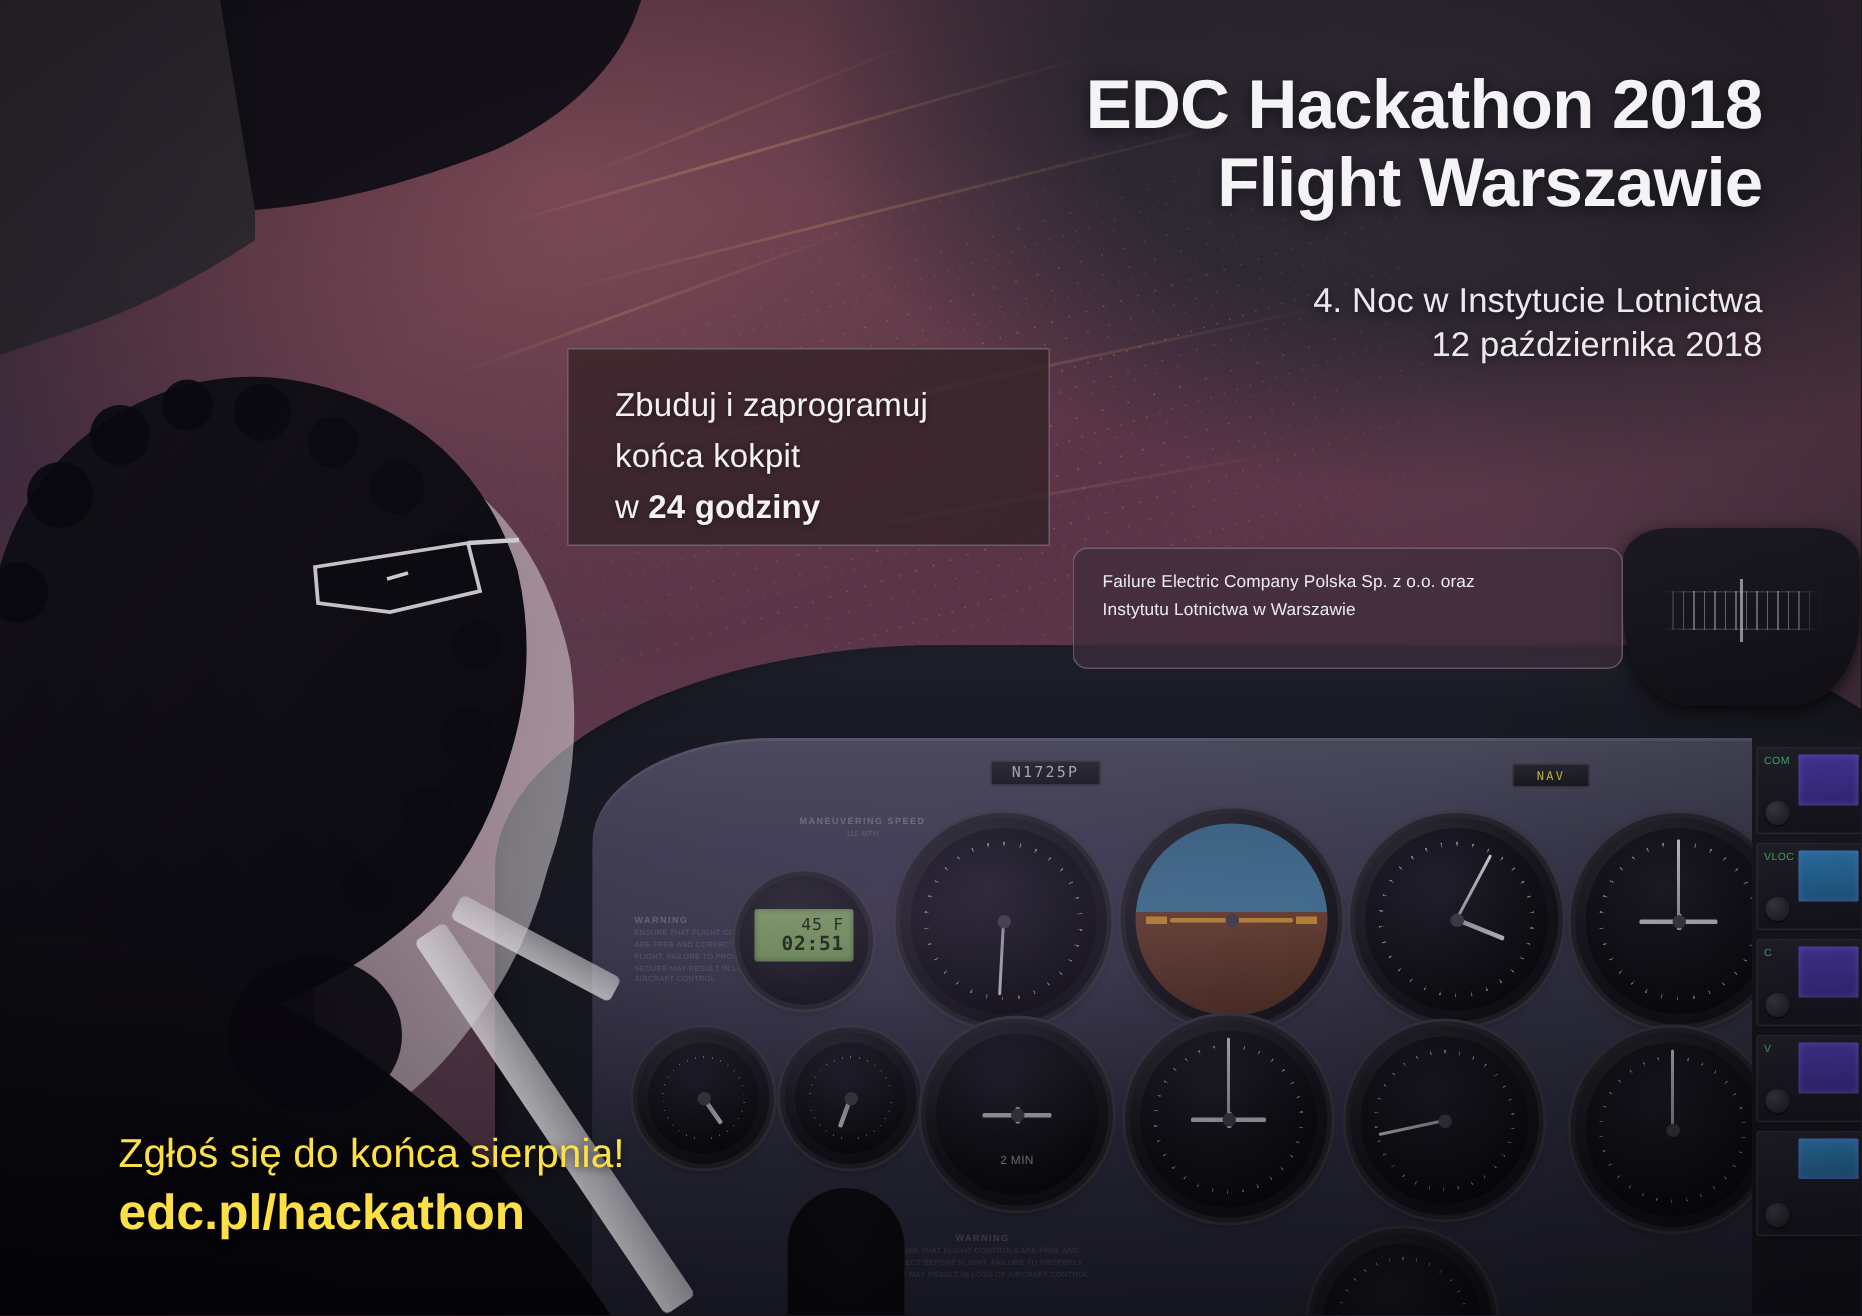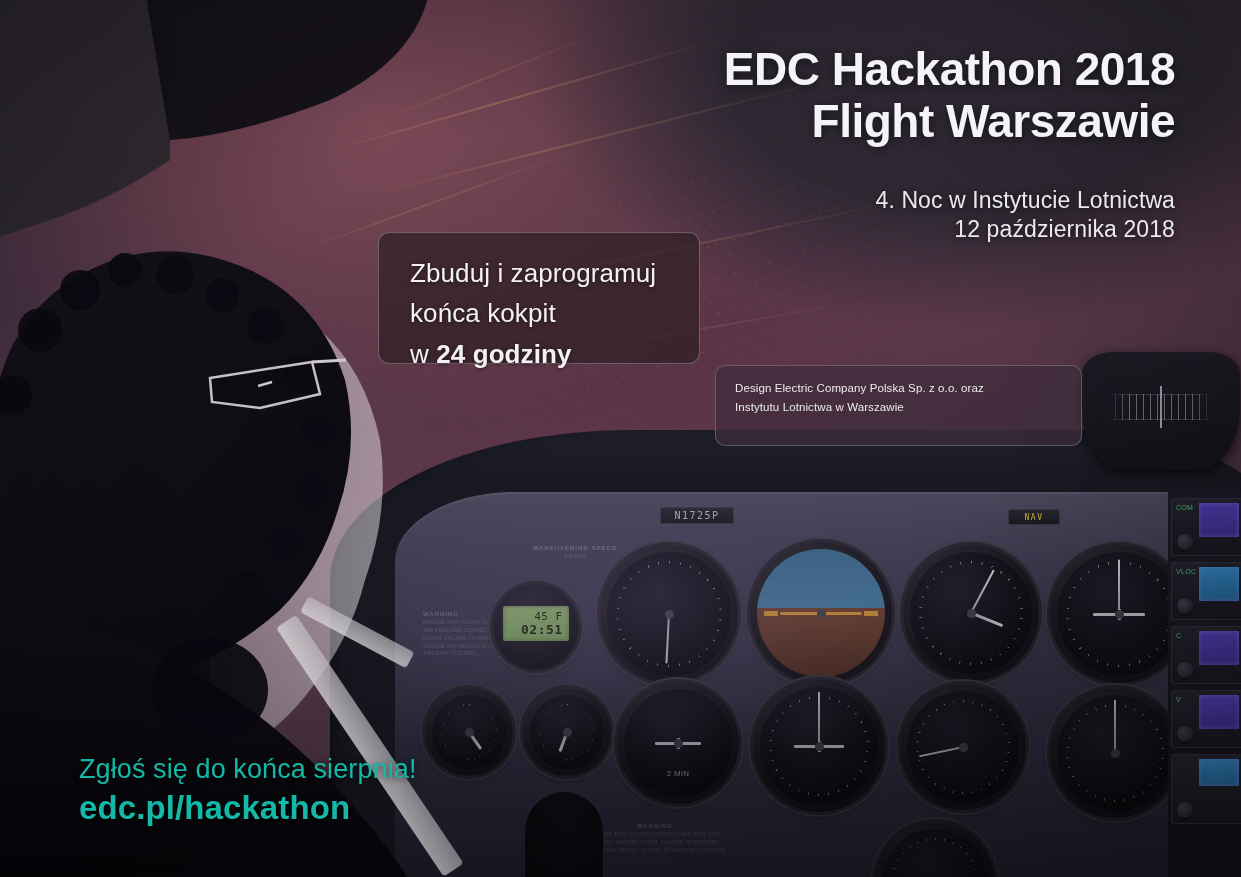--- a/index.html
+++ b/index.html
@@ -329,24 +329,24 @@
     letter-spacing: .1px;
     text-shadow: 0 1px 6px rgba(0,0,0,.55);
   }
 
   .callout {
     position: absolute;
     left: 378px; top: 232px;
     width: 322px; height: 132px;
     background: rgba(48,33,36,.74);
     border: 1px solid rgba(214,204,214,.34);
-    border-radius: 11px;
+    border-radius: 1px;
     padding: 20px 0 0 31px;
     color: #f3f1f4;
-    font-size: 26px;
+    font-size: 22px;
     line-height: 1.55;
     letter-spacing: .1px;
     backdrop-filter: blur(1px);
     text-shadow: 0 1px 4px rgba(0,0,0,.5);
   }
   .callout b { font-weight: bold; }
 
   .infobox {
     position: absolute;
     left: 715px; top: 365px;
@@ -358,21 +358,21 @@
     color: #ecebef;
     font-size: 11.5px;
     line-height: 1.65;
     letter-spacing: .1px;
     backdrop-filter: blur(1px);
   }
 
   .cta {
     position: absolute;
     left: 79px; bottom: 48px;
-    color: #14b8a6;
+    color: #fde047;
     text-shadow: 0 1px 6px rgba(0,0,0,.6);
   }
   .cta .cta-line1 { font-size: 27px; line-height: 1.3; letter-spacing: .1px; }
   .cta .cta-line2 { font-size: 33px; line-height: 1.28; font-weight: bold; letter-spacing: .1px; }
 
   
   .grade {
     position: absolute; inset: 0;
     pointer-events: none;
     background:
@@ -664,21 +664,21 @@
     <div>12 października 2018</div>
   </div>
 
   <div class="callout">
     <div>Zbuduj i zaprogramuj</div>
     <div>końca kokpit</div>
     <div><span>w </span><b>24 godziny</b></div>
   </div>
 
   <div class="infobox">
-    <div>Design Electric Company Polska Sp. z o.o. oraz</div>
+    <div>Failure Electric Company Polska Sp. z o.o. oraz</div>
     <div>Instytutu Lotnictwa w Warszawie</div>
   </div>
 
   <div class="cta">
     <div class="cta-line1">Zgłoś się do końca sierpnia!</div>
     <div class="cta-line2">edc.pl/hackathon</div>
   </div>
 
 </div>
 

